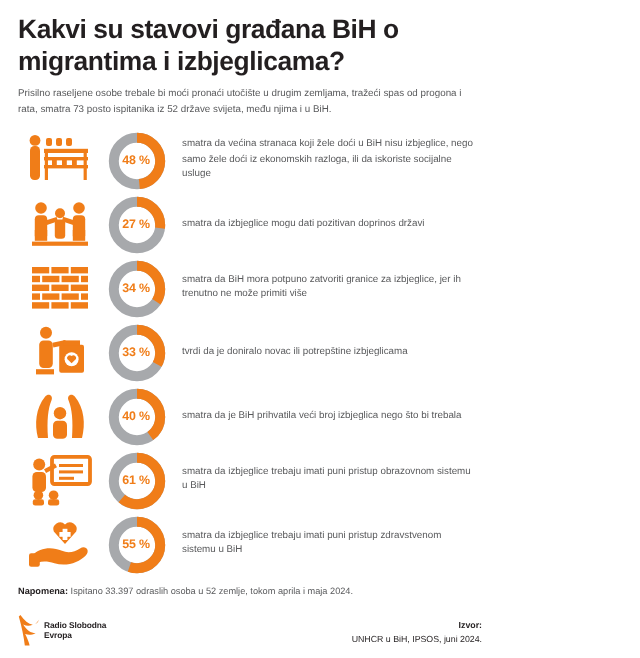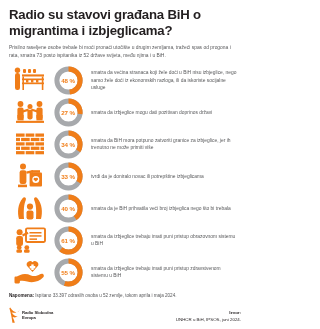--- a/index.html
+++ b/index.html
@@ -109,21 +109,21 @@
     line-height:1.45;
   }
   .source .lbl{font-weight:bold;}
 </style>
 </head>
 <body>
 
 <div class="page">
 
   <div class="header">
-    <h1 class="title">Radio su stavovi građana BiH o migrantima i izbjeglicama?</h1>
+    <h1 class="title">Kakvi su stavovi građana BiH o migrantima i izbjeglicama?</h1>
     <p class="subtitle">Prisilno raseljene osobe trebale bi moći pronaći utočište u drugim zemljama, tražeći spas od progona i rata, smatra 73 posto ispitanika iz 52 države svijeta, među njima i u BiH.</p>
   </div>
 
   <div class="rows">
 
     <div class="row">
       <div class="icon-cell">
         <svg width="34" height="26" viewBox="0 0 34 26">
           <g fill="#f07d18">
             <rect x="2" y="6" width="5" height="17" rx="2.2"></rect>

